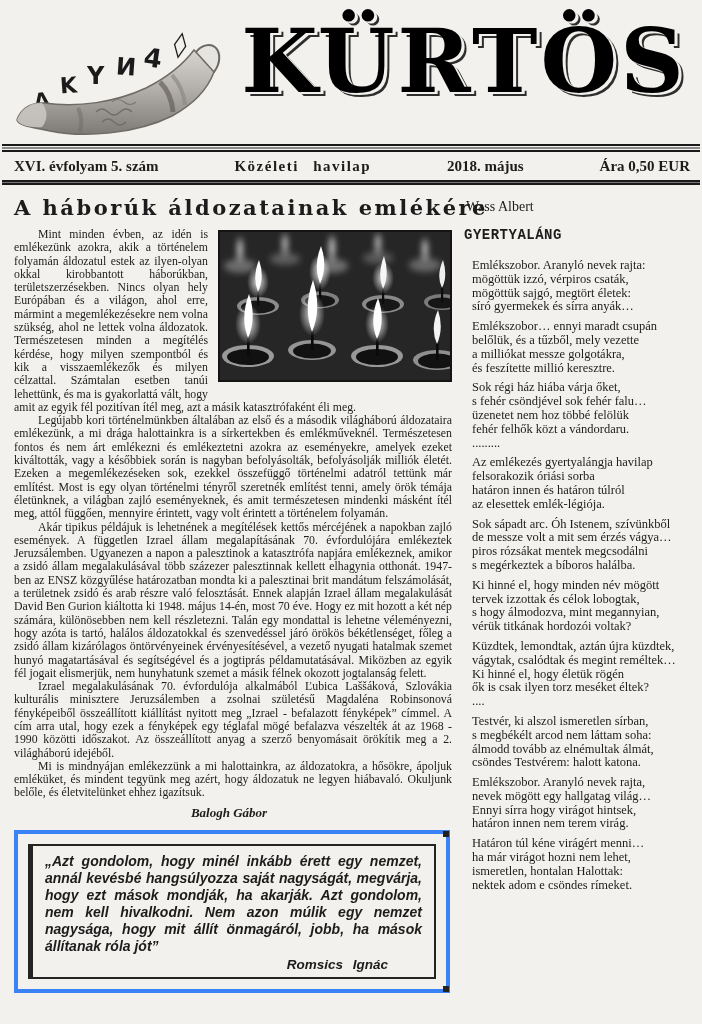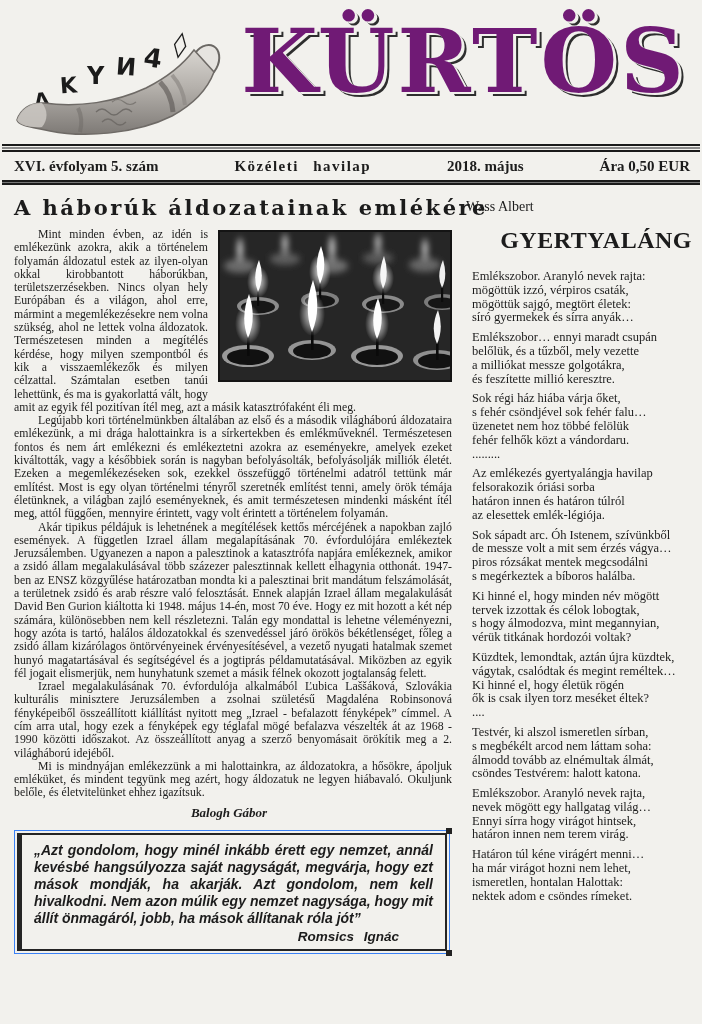--- a/index.html
+++ b/index.html
@@ -16,21 +16,21 @@
   .masthead{position:relative;height:144px;}
   .horn-area{position:absolute;left:12px;top:14px;width:222px;height:126px;}
   .runes{position:absolute;left:12px;top:14px;width:200px;height:70px;}
   .rune{position:absolute;font-family:"DejaVu Sans",sans-serif;font-weight:bold;color:#1b1b1b;line-height:1;}
   .horn-svg{position:absolute;left:0;top:18px;}
   .masthead-title{
     position:absolute;left:234px;top:2px;width:460px;margin:0;
     text-align:center;
     font-family:"DejaVu Serif",serif;font-weight:bold;
     font-size:88px;letter-spacing:3px;line-height:1.35;
-    color:#701a75;
+    color:#000000;
     text-shadow:3px 2px 0 #f2f1ed, 5px 4px 0 #2e2e2e;
   }
 
   
   .rule-triple{height:8px;margin:0 2px;
     background:linear-gradient(to bottom,#1a1a1a 0 2px,#f2f1ed 2px 3px,#8a8a8a 3px 5px,#f2f1ed 5px 6px,#1a1a1a 6px 8px);}
   .infobar{display:flex;justify-content:space-between;align-items:flex-end;
     padding:6px 12px 5px 14px;font-weight:bold;font-size:15px;}
   .infobar .pubtype{letter-spacing:1.5px;word-spacing:9px;}
   .rule-thick{height:5px;margin:0 2px;
@@ -46,32 +46,32 @@
     font-size:21px;letter-spacing:2.5px;text-align:center;
     margin:2px 0 8px;white-space:nowrap;
   }
   .article-body{overflow:hidden;}
   .photo-wrap{float:right;margin:2px 0 6px 10px;width:230px;height:148px;
     border:2px solid #141414;padding:0;background:#262626;}
   .para{font-size:11.8px;line-height:13.3px;text-align:justify;text-indent:24px;margin:0;}
   .author-sig{font-size:13px;font-weight:bold;text-align:center;margin:5px 8px 0 0;font-style:italic;}
 
   
-  .quote-box{position:relative;margin:9px 2px 16px 0;border:1px solid #3b82f6;padding:2px;}
+  .quote-box{position:relative;margin:9px 2px 16px 0;border:4px solid #3b82f6;padding:10px;}
   .quote-box::before{content:"";position:absolute;top:-3px;right:-3px;width:6px;height:6px;background:#222;}
   .quote-box::after{content:"";position:absolute;bottom:-3px;right:-3px;width:6px;height:6px;background:#222;}
   .quote-inner{border:2px solid #242424;border-left-width:5px;padding:7px 12px 5px 12px;}
   .quote-text{margin:0 0 2px 0;font-family:"Liberation Sans",sans-serif;
     font-style:italic;font-weight:bold;font-size:14px;line-height:17px;text-align:justify;}
   .quote-author{font-family:"Liberation Sans",sans-serif;font-style:italic;font-weight:bold;
     font-size:13.5px;text-align:right;padding-right:34px;word-spacing:6px;}
 
   
   .poem-author{font-size:14px;margin:0 0 12px 2px;}
-  .poem-title{font-size:24px;font-weight:bold;text-align:right;letter-spacing:.5px;margin:0 0 16px 0;}
+  .poem-title{font-size:14px;font-weight:bold;text-align:left;letter-spacing:.5px;margin:0 0 16px 0;font-family:Liberation Mono, monospace;}
   .stanza{margin:0 0 6px 8px;}
   .pline{font-size:12.5px;line-height:13.8px;white-space:nowrap;}
 </style>
 </head>
 <body>
 
 <div class="page">
 
   <header class="masthead">
     <div class="horn-area">

